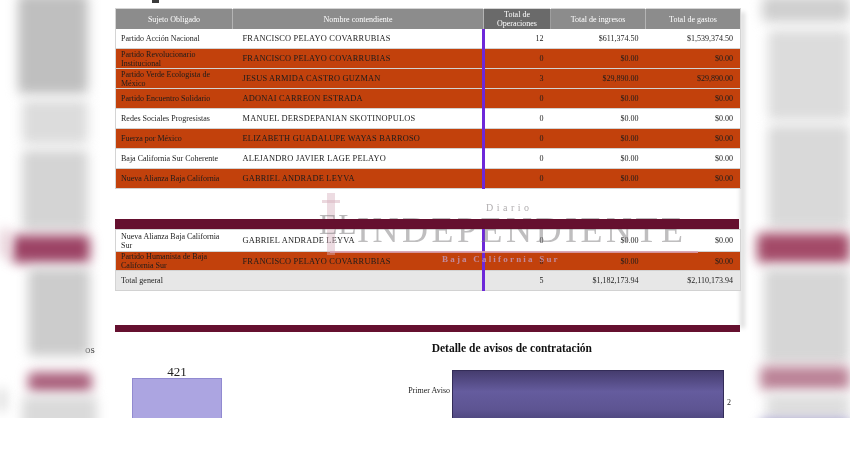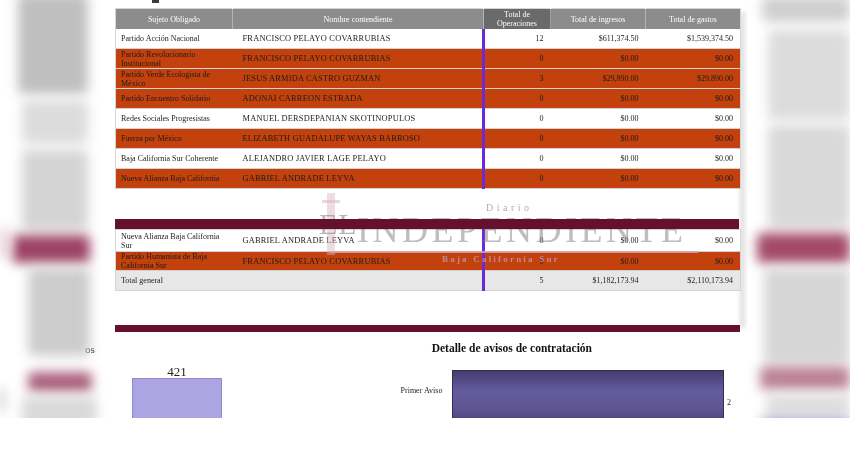--- a/index.html
+++ b/index.html
@@ -43,21 +43,21 @@
   .wm-sub{left:442px;top:254px;font-size:9px;font-weight:bold;letter-spacing:2.2px;color:#c2899b;}
 
   
   .chart-el{position:absolute;z-index:2;}
   .left-title-frag{left:85px;top:343px;font-size:11px;color:#222;}
   .vbar-label{left:132px;top:364px;width:90px;text-align:center;font-size:13px;color:#222;}
   .vbar{left:132px;top:378px;width:88px;height:72px;background:#aca5e1;
         border:1px solid #918ad0;border-bottom:3px solid #7e76c1;}
   .right-title{left:332px;top:342px;width:260px;text-align:right;font-size:11.5px;
                font-weight:600;color:#111;}
-  .hbar-label{left:393px;top:386px;width:57px;text-align:center;font-size:8px;color:#222;}
+  .hbar-label{left:393px;top:386px;width:57px;text-align:right;font-size:8px;color:#222;}
   .hbar{left:452px;top:370px;width:270px;height:59px;border:1px solid #332c58;
         background:linear-gradient(180deg,#453c6e 0%,#655c9e 35%,#5d5492 65%,#3f3869 100%);}
   .hbar-value{left:727px;top:398px;font-size:8px;color:#222;}
   .axis-line{left:450px;top:445px;width:396px;height:1px;background:#c6c6c6;z-index:2;}
   .axis-tick{left:434px;top:440px;width:3px;height:5px;background:#a9a9a9;filter:blur(1px);z-index:2;}
   .top-artifact{left:152px;top:0;width:7px;height:3px;background:#3a3a3a;z-index:3;}
 
   
   .blur{position:absolute;filter:blur(6px);z-index:20;border-radius:5px;}
 </style>

